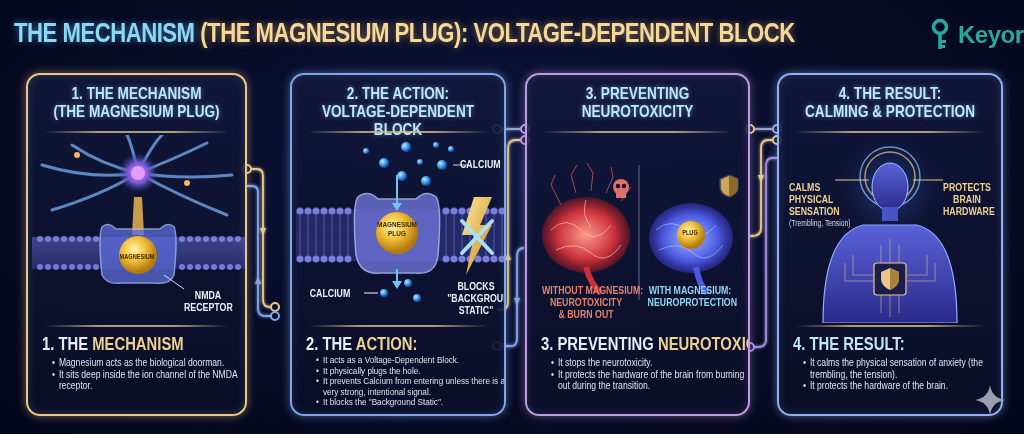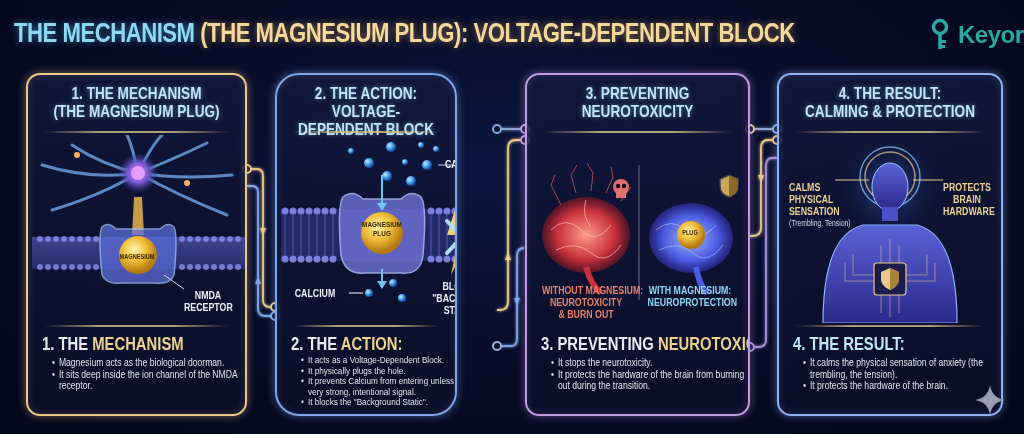--- a/index.html
+++ b/index.html
@@ -30,21 +30,21 @@
 
   
   .panel {
     position: absolute; top: 73px; height: 343px;
     border-radius: 14px; border: 2px solid;
     background: linear-gradient(180deg, rgba(18,24,60,0.85) 0%, rgba(10,14,40,0.92) 100%);
     overflow: hidden;
     padding-left: 17px;
   }
   .p1 { left: 26px; width: 221px; border-color: #e9c88a; box-shadow: 0 0 10px rgba(233,200,138,0.45), inset 0 0 8px rgba(233,200,138,0.18); }
-  .p2 { left: 275px; width: 182px; border-color: #7ea7ea; box-shadow: 0 0 10px rgba(126,167,234,0.5), inset 0 0 8px rgba(126,167,234,0.18); border-radius: 24px; }
+  .p2 { left: 290px; width: 216px; border-color: #7ea7ea; box-shadow: 0 0 10px rgba(126,167,234,0.5), inset 0 0 8px rgba(126,167,234,0.18); }
   .p3 { left: 525px; width: 225px; border-color: #c09ae2; box-shadow: 0 0 10px rgba(192,154,226,0.45), inset 0 0 8px rgba(192,154,226,0.18); text-decoration: underline; }
   .p4 { left: 777px; width: 226px; border-color: #8eb2f2; box-shadow: 0 0 10px rgba(142,178,242,0.5), inset 0 0 8px rgba(142,178,242,0.18); }
 
   .panel-title {
     position: absolute; left: 0; right: 0; top: 10px;
     text-align: center; color: #bfe6f7;
     font-weight: bold; font-size: 17px; line-height: 18px;
     text-shadow: 0 0 6px rgba(140,210,250,0.5);
     transform: scaleX(0.8);
   }

